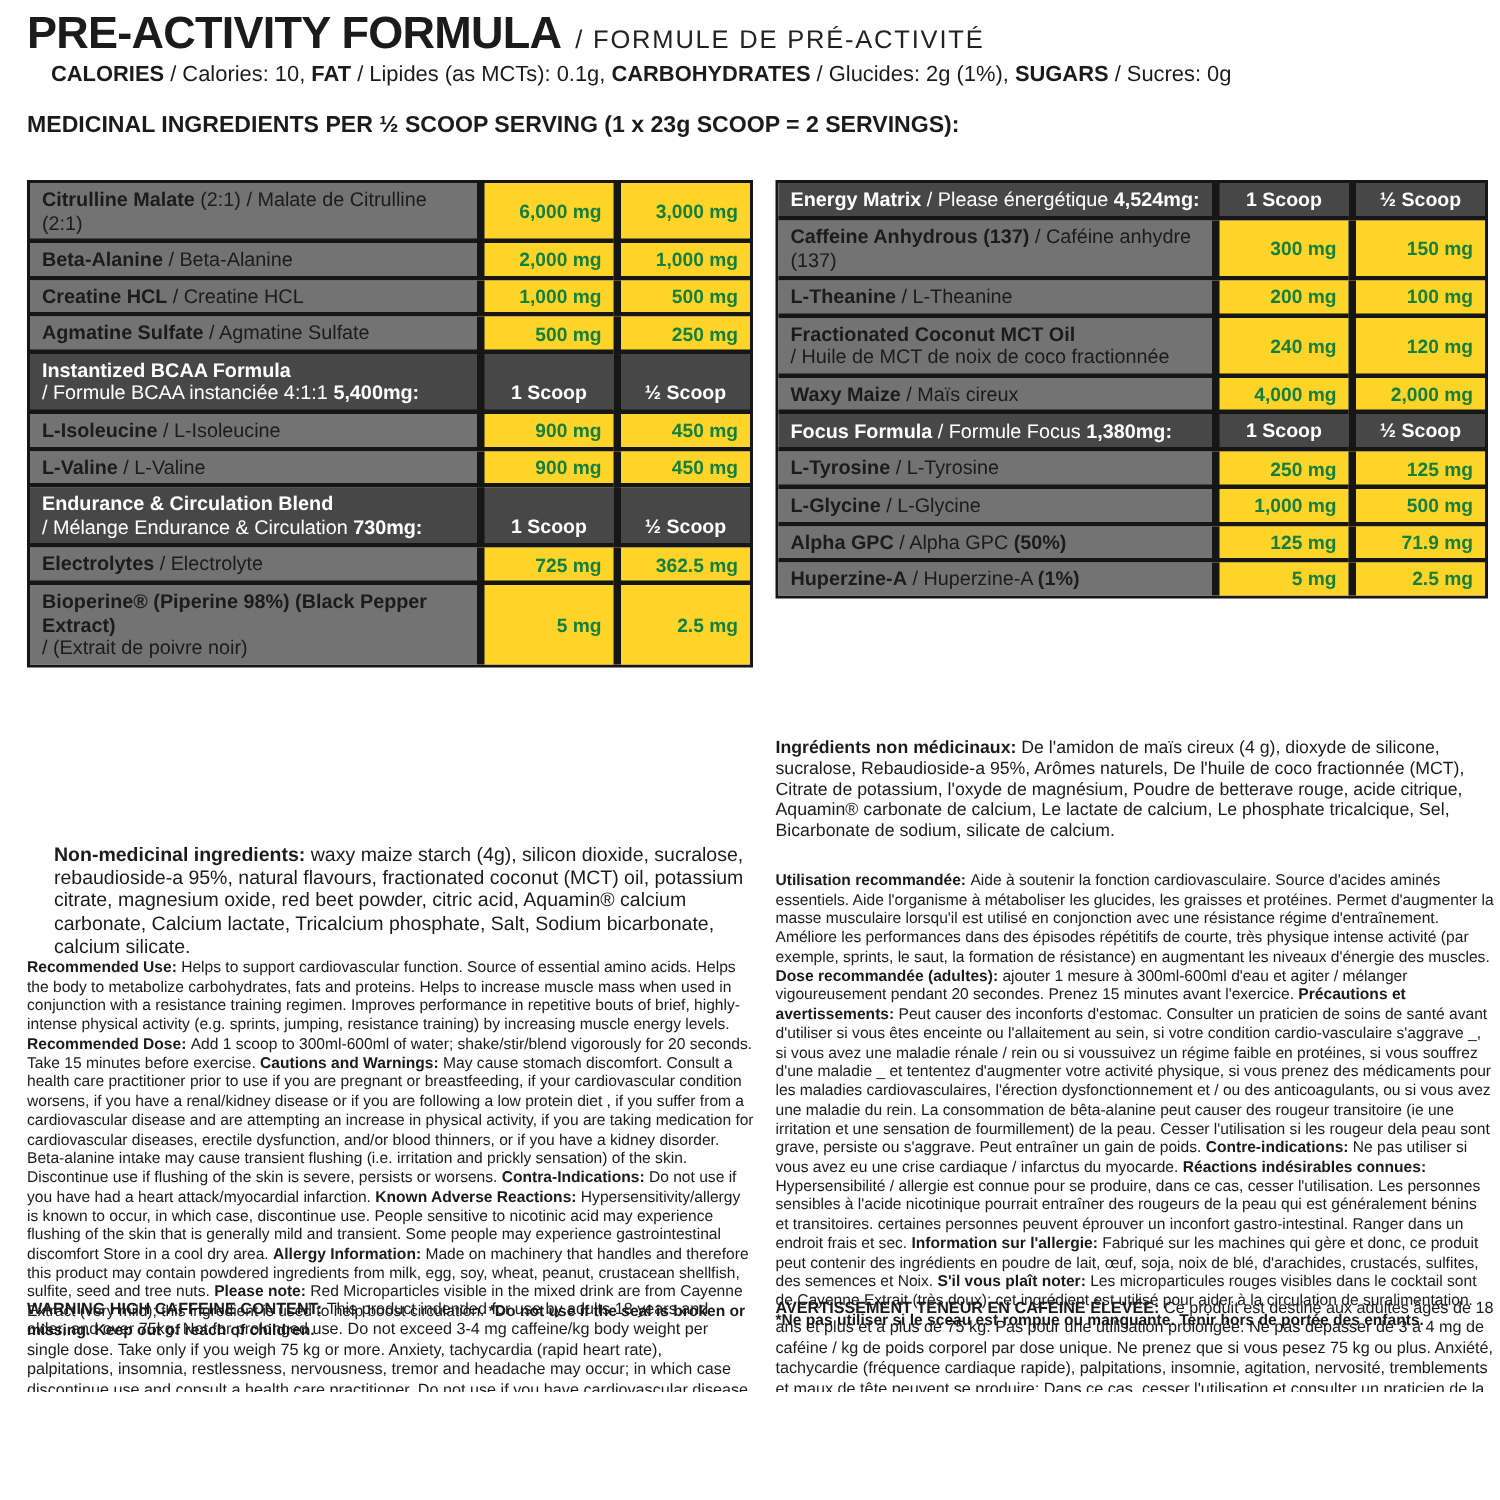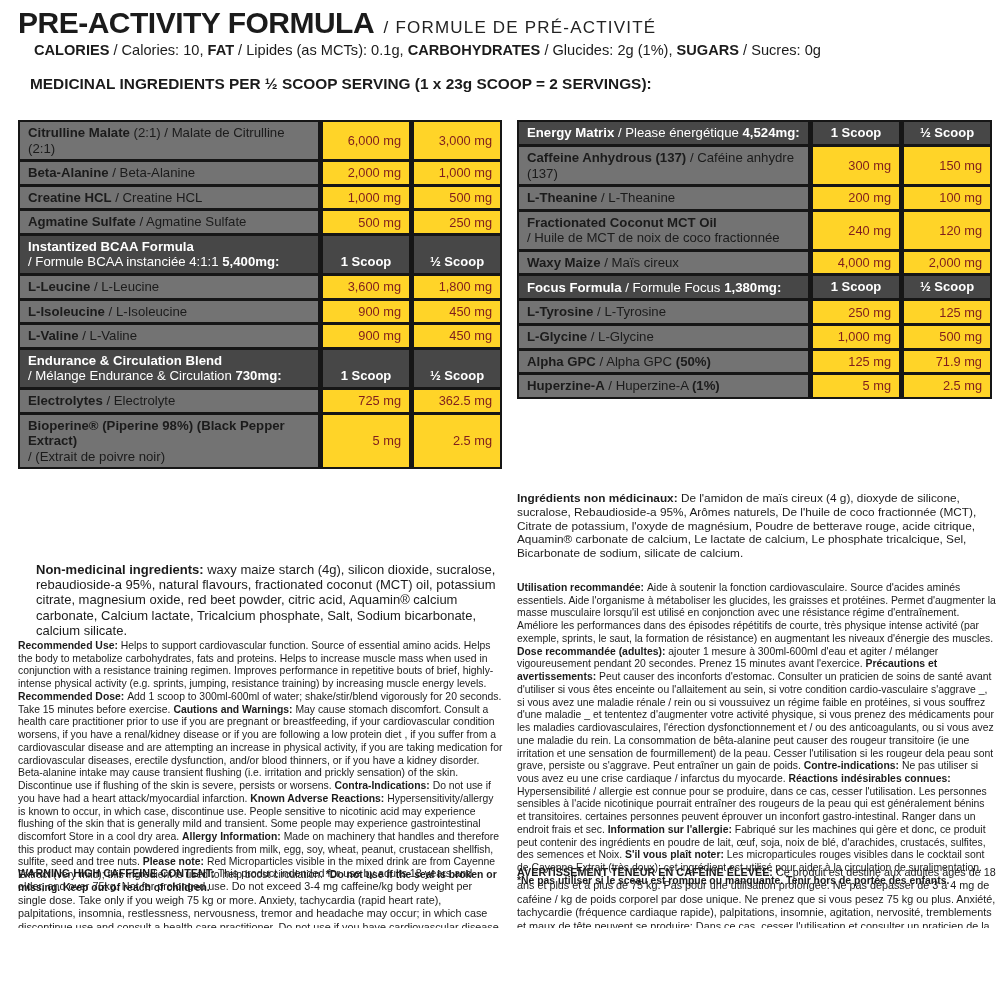--- a/index.html
+++ b/index.html
@@ -6,37 +6,37 @@
   .page{position:relative;width:1000px;height:928px;background:#fff;
         font-family:"Liberation Sans",sans-serif;color:#1b1b1b;overflow:hidden;}
   .b{font-weight:bold;}
 
   
   header{position:absolute;left:18px;top:6px;width:966px;}
   .title-row{white-space:nowrap;}
   .title-en{font-size:30px;font-weight:bold;letter-spacing:-0.5px;}
   .title-fr{font-size:17px;letter-spacing:1.2px;margin-left:5px;color:#222;}
   .nutrition{margin:2px 16px 0;font-size:14.6px;}
-  .med-en{margin:17px 12px 0;font-size:15.4px;font-weight:bold;}
+  .med-en{margin:17px 0 0;font-size:15.4px;font-weight:bold;}
   .med-fr{margin:2px 0 0;font-size:13.8px;letter-spacing:0.9px;}
 
   
   .ing-table{position:absolute;border-collapse:separate;border-spacing:0;
              border:2px solid var(--ink,#161616);}
   .ing-table.pos-left{left:18px;top:120px;width:484px;}
   .ing-table.pos-right{left:517px;top:120px;width:475px;}
   .ing-table td{padding:3px 8px;vertical-align:middle;}
   .ing-table tr td{border-bottom:3px solid var(--ink,#161616);}
   .ing-table tr:last-child td{border-bottom:none;}
   .ing-table td.c{border-left:5px solid var(--ink,#161616);}
   tr.item td.name{background:#737373;font-size:13.2px;line-height:1.18;}
   tr.section td{background:var(--gray,#474747);color:#fff;}
   tr.section td.name{font-size:13.2px;line-height:1.18;}
   td.val{width:70px;text-align:right;font-size:12.8px;white-space:nowrap;}
-  tr.item td.val{background:var(--yellow,#FFD428);color:#7f1d1d;}
+  tr.item td.val{background:var(--yellow,#FFD428);color:#15803d;font-weight:bold;}
   tr.section td.val{font-weight:bold;text-align:center;vertical-align:bottom;
                     font-size:13px;padding-bottom:4px;}
 
   
   .block{position:absolute;margin-top:21px;}
   .blk-nonmed-en{left:36px;top:541px;width:483px;font-size:13px;line-height:1.17;}
   .blk-usage-en{left:18px;top:619px;width:485px;font-size:10.4px;line-height:1.225;}
   .blk-warn-en{left:18px;top:846px;width:483px;font-size:10.8px;line-height:1.24;}
   .blk-nonmed-fr{left:517px;top:471px;width:477px;font-size:11.8px;line-height:1.17;}
   .blk-usage-fr{left:517px;top:561px;width:479px;font-size:10.4px;line-height:1.225;}
@@ -75,25 +75,20 @@
         </tr>
         <tr class="item">
           <td class="name"><span class="b">Agmatine Sulfate</span><span> / Agmatine Sulfate</span></td>
           <td class="val c">500 mg</td>
           <td class="val c">250 mg</td>
         </tr>
         <tr class="section">
           <td class="name"><span class="b">Instantized BCAA Formula</span><br><span>/ Formule BCAA instanciée 4:1:1 </span><span class="b">5,400mg:</span></td>
           <td class="val c">1 Scoop</td>
           <td class="val c">½ Scoop</td>
-        </tr>
-        <tr class="item">
-          <td class="name"><span class="b">L-Leucine</span><span> / L-Leucine</span></td>
-          <td class="val c">3,600 mg</td>
-          <td class="val c">1,800 mg</td>
         </tr>
         <tr class="item">
           <td class="name"><span class="b">L-Isoleucine</span><span> / L-Isoleucine</span></td>
           <td class="val c">900 mg</td>
           <td class="val c">450 mg</td>
         </tr>
         <tr class="item">
           <td class="name"><span class="b">L-Valine</span><span> / L-Valine</span></td>
           <td class="val c">900 mg</td>
           <td class="val c">450 mg</td>

